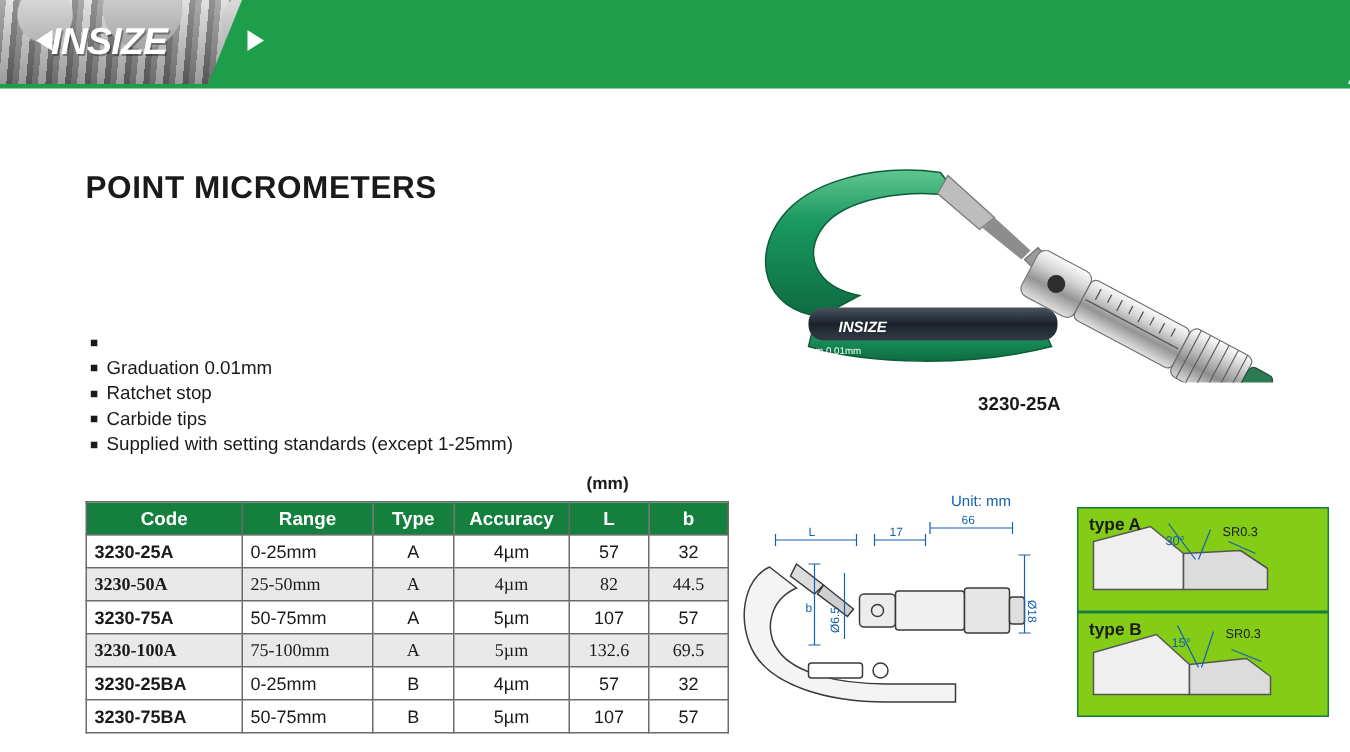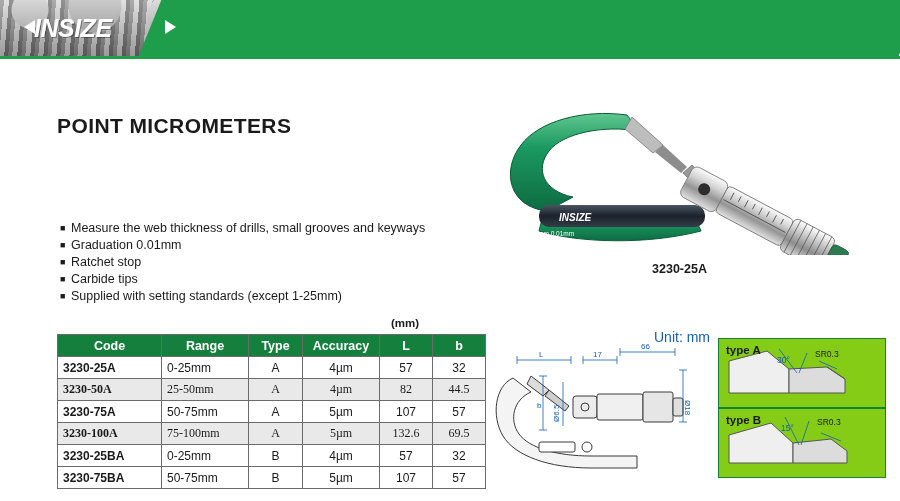--- a/index.html
+++ b/index.html
@@ -177,23 +177,22 @@
 
   
   .dim-drawing {
     position: absolute;
     left: 487px; top: 330px;
     width: 215px; height: 165px;
   }
   .unit-note {
     position: absolute;
     left: 634px; top: 329px;
-    font-size: 14px;
+    font-size: 10px;
     color: #1560b0;
-    margin-left: 20px;
   }
   .type-box {
     position: absolute;
     left: 718px;
     width: 166px;
     border: 1px solid #15803d;
     background: #84cc16;
   }
   .type-box.a { top: 338px; height: 68px; }
   .type-box.b { top: 408px; height: 68px; }
@@ -218,21 +217,20 @@
     <span class="logo-arrow-r"></span>
   </div>
 </div>
 <div class="header-rule"></div>
 
 <div class="page-title">POINT MICROMETERS</div>
 
 <div class="bullets">
   <div class="bullet-row">
     <span class="bullet-mark">■</span>
-    <span>Measure the web thickness of drills, small grooves and keyways</span>
   </div>
   <div class="bullet-row">
     <span class="bullet-mark">■</span>
     <span>Graduation 0.01mm</span>
   </div>
   <div class="bullet-row">
     <span class="bullet-mark">■</span>
     <span>Ratchet stop</span>
   </div>
   <div class="bullet-row">

